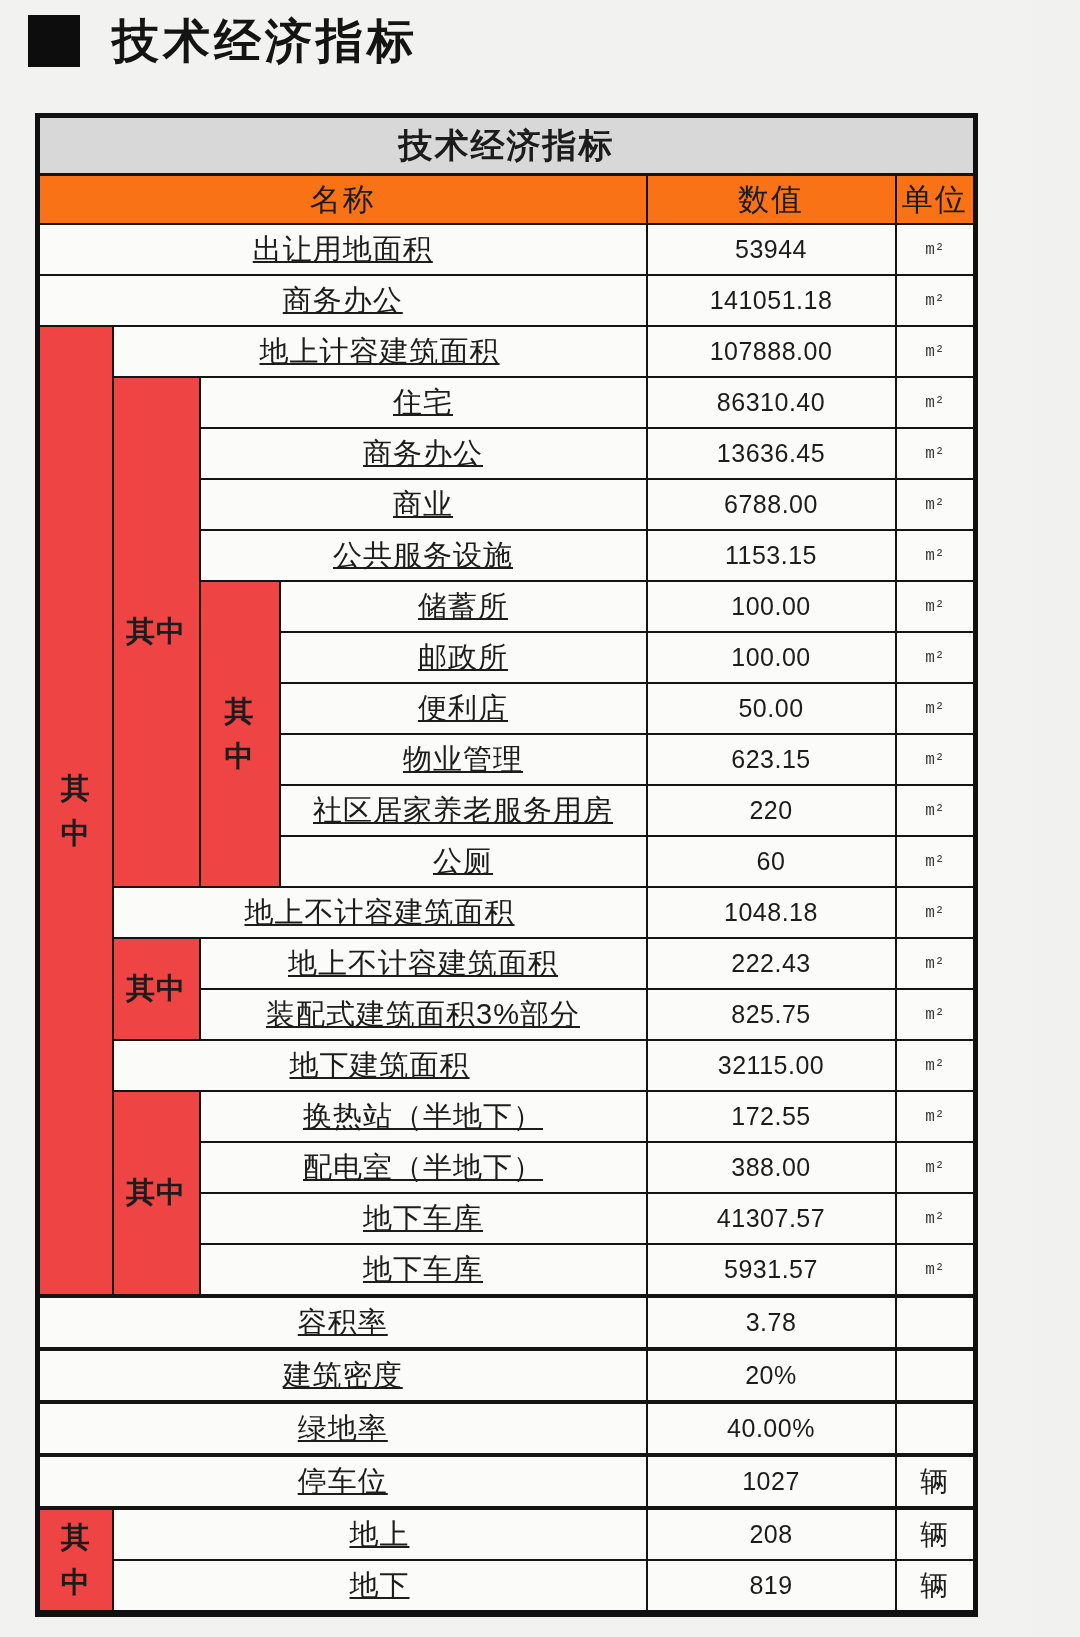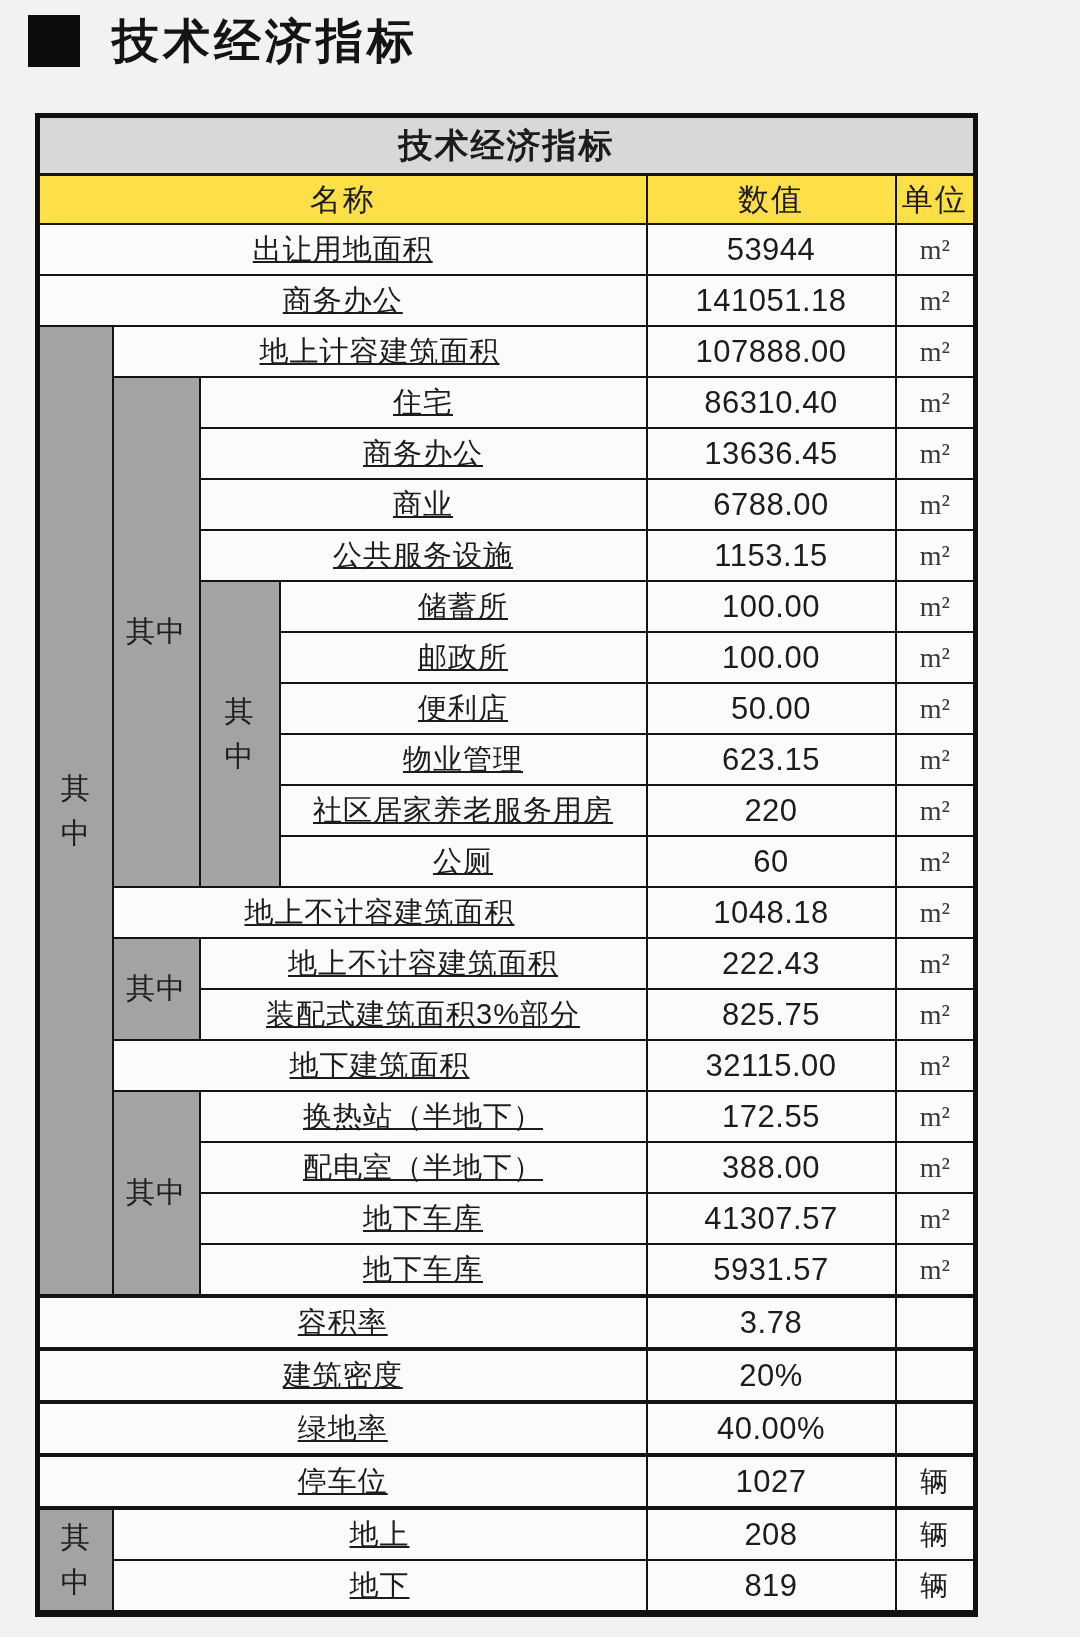--- a/index.html
+++ b/index.html
@@ -58,45 +58,46 @@
     background: #d8d8d8;
     font-size: 34px;
     font-weight: 700;
     letter-spacing: 2px;
     border-bottom-width: 3px;
   }
   tr.head-row td {
     height: 47px;
     font-size: 31px;
     letter-spacing: 2px;
-    background: #fde047;
+    background: #f97316;
   }
   tr.data-row td { height: 49px; }
   td.name {
     font-size: 29px;
     letter-spacing: 1px;
     white-space: nowrap;
     text-decoration: underline;
   }
   td.val {
-    font-size: 31px;
+    font-size: 25px;
     letter-spacing: 0.5px;
   }
   td.unit { font-size: 28px; }
   td.unit.m2 {
-    font-family: Liberation Serif, serif;
-    font-size: 28px;
+    font-family: Liberation Mono, monospace;
+    font-size: 16px;
     color: #3a3a3a;
     margin-top: 16px;
   }
   td.unit.cn { font-size: 28px; letter-spacing: 1px; }
   td.group {
     font-size: 29px;
     letter-spacing: 1px;
-    background: #a3a3a3;
+    background: #ef4444;
+    font-weight: bold;
   }
   td.group.v div {
     width: 1.15em;
     margin: 0 auto;
     word-break: break-all;
     line-height: 1.55;
   }
   tr.sect td { border-top-width: 4px; }
   
   .note {

